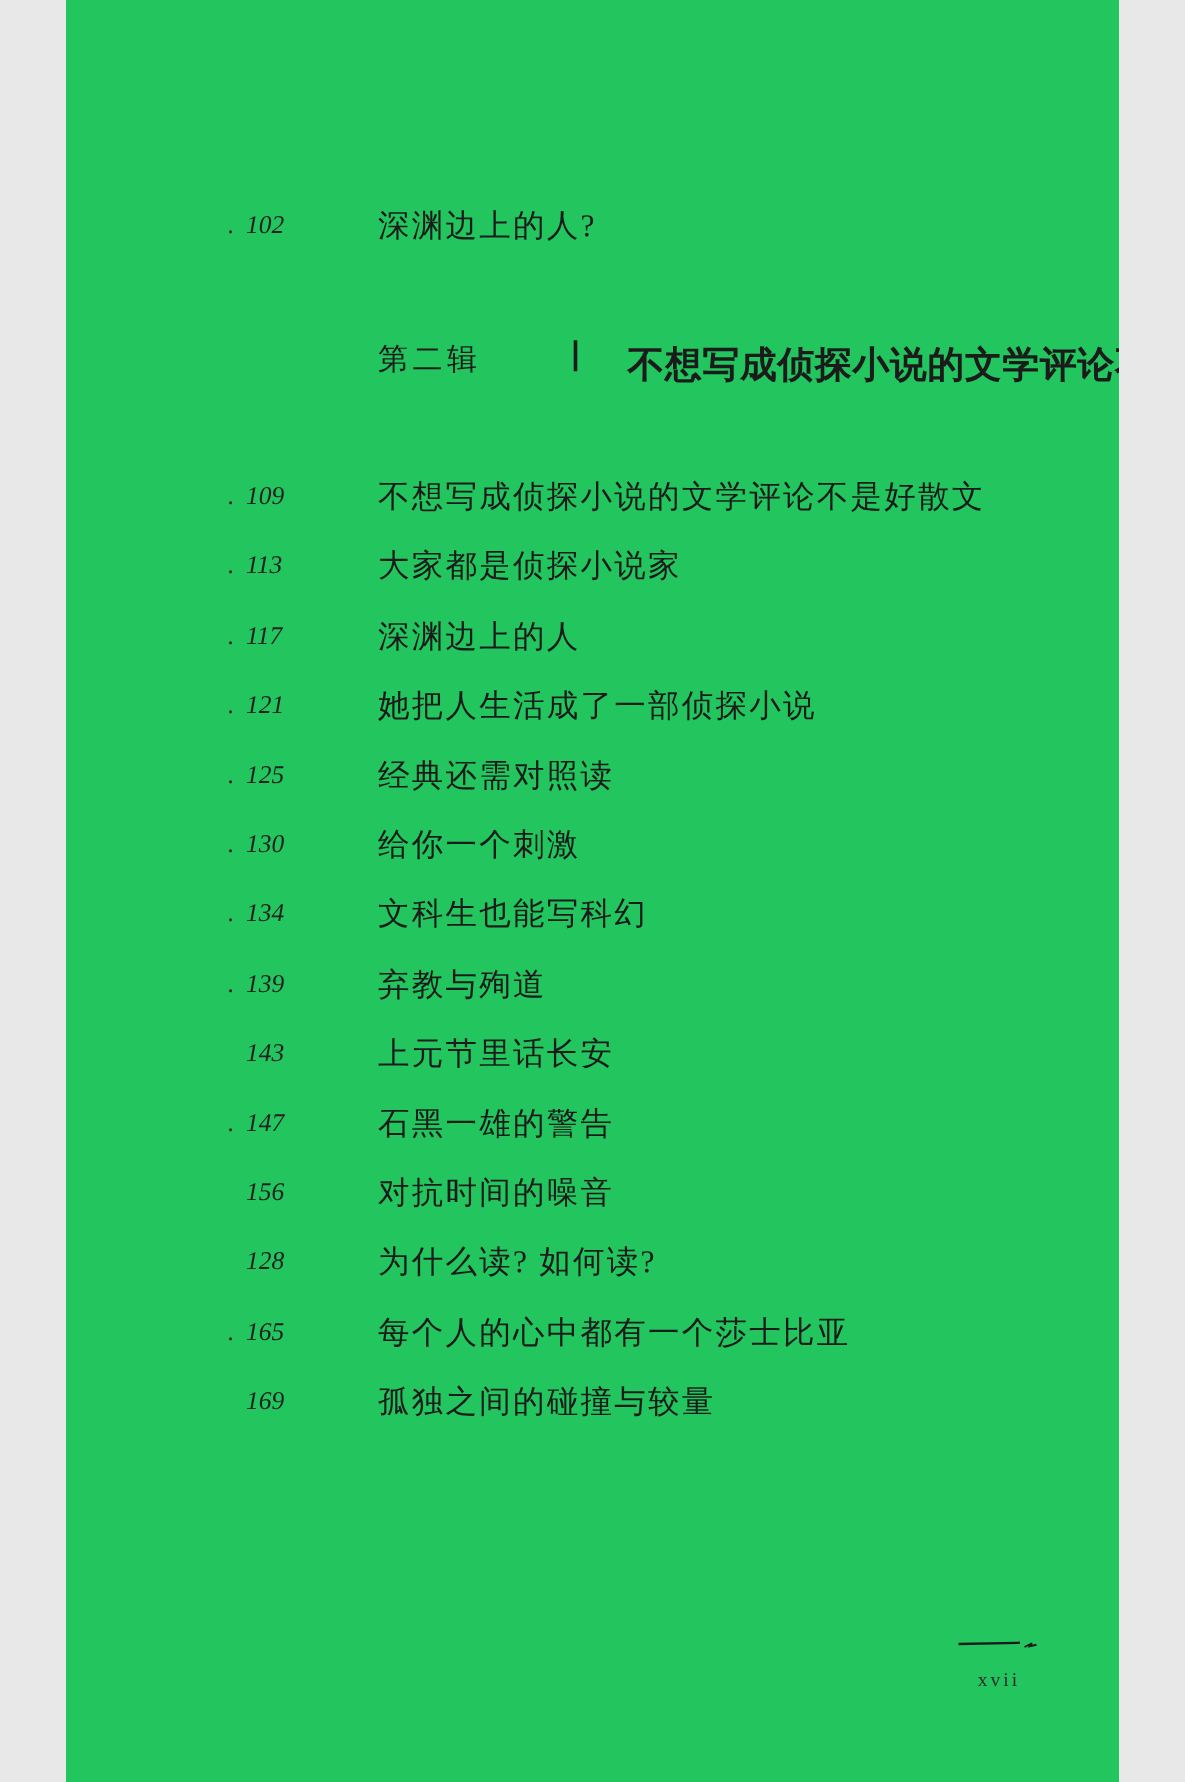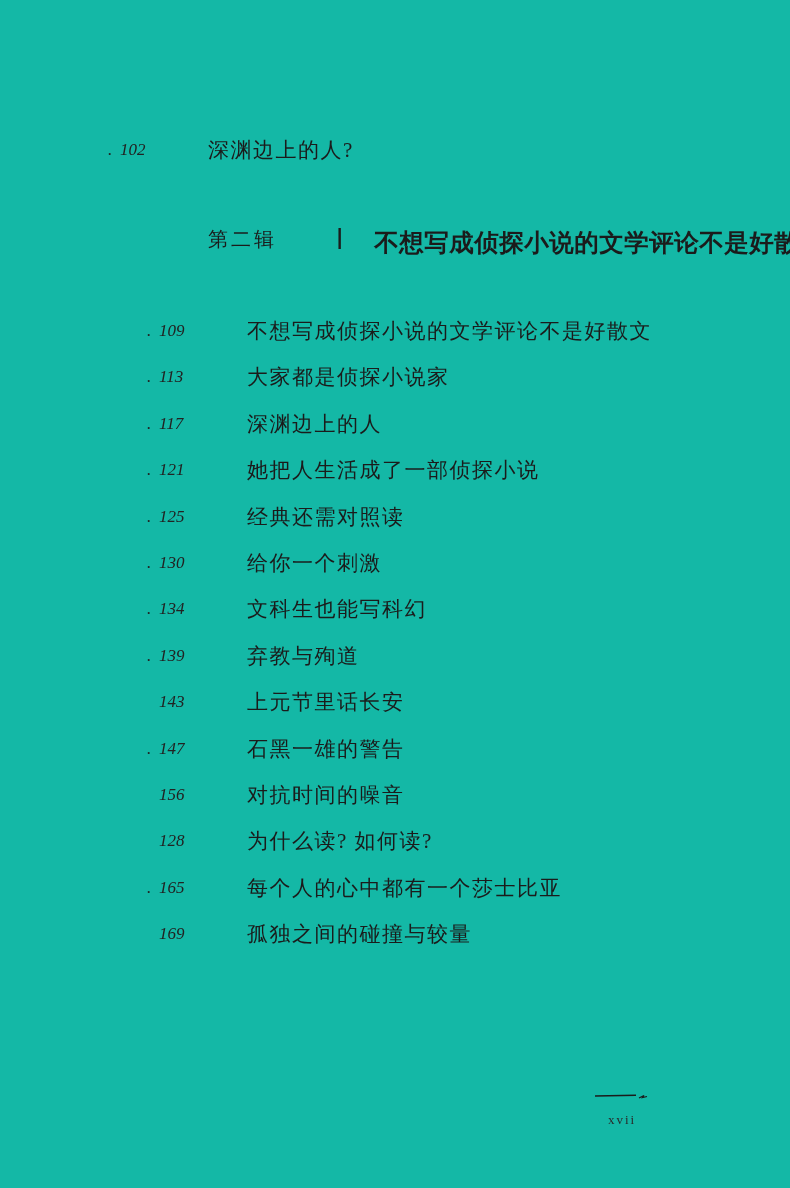--- a/index.html
+++ b/index.html
@@ -2,24 +2,24 @@
 <html><head>
 <meta charset="utf-8">
 <style>
   html, body {
     margin: 0;
     padding: 0;
     background: #e8e8e8;
   }
   .page {
     position: relative;
-    width: 790px;
+    width: 702px;
     height: 1188px;
     margin: 0 auto;
-    background: #14b8a6;
+    background: #22c55e;
     color: #1b1b1b;
     font-family: "Liberation Serif", "DejaVu Serif", serif;
     overflow: hidden;
   }
   
   .row {
     position: relative;
     height: 46.4px;
   }
   .numcol {
@@ -79,21 +79,20 @@
     font-size: 24.5px;
     letter-spacing: 0.5px;
     margin-left: 18px;
   }
   
   .list {
     position: absolute;
     left: 0;
     top: 317px;
     width: 100%;
-    padding-left: 39px;
   }
   
   .footer-mark {
     position: absolute;
     left: 594px;
     top: 1089px;
     width: 58px;
     height: 14px;
   }
   .folio {

